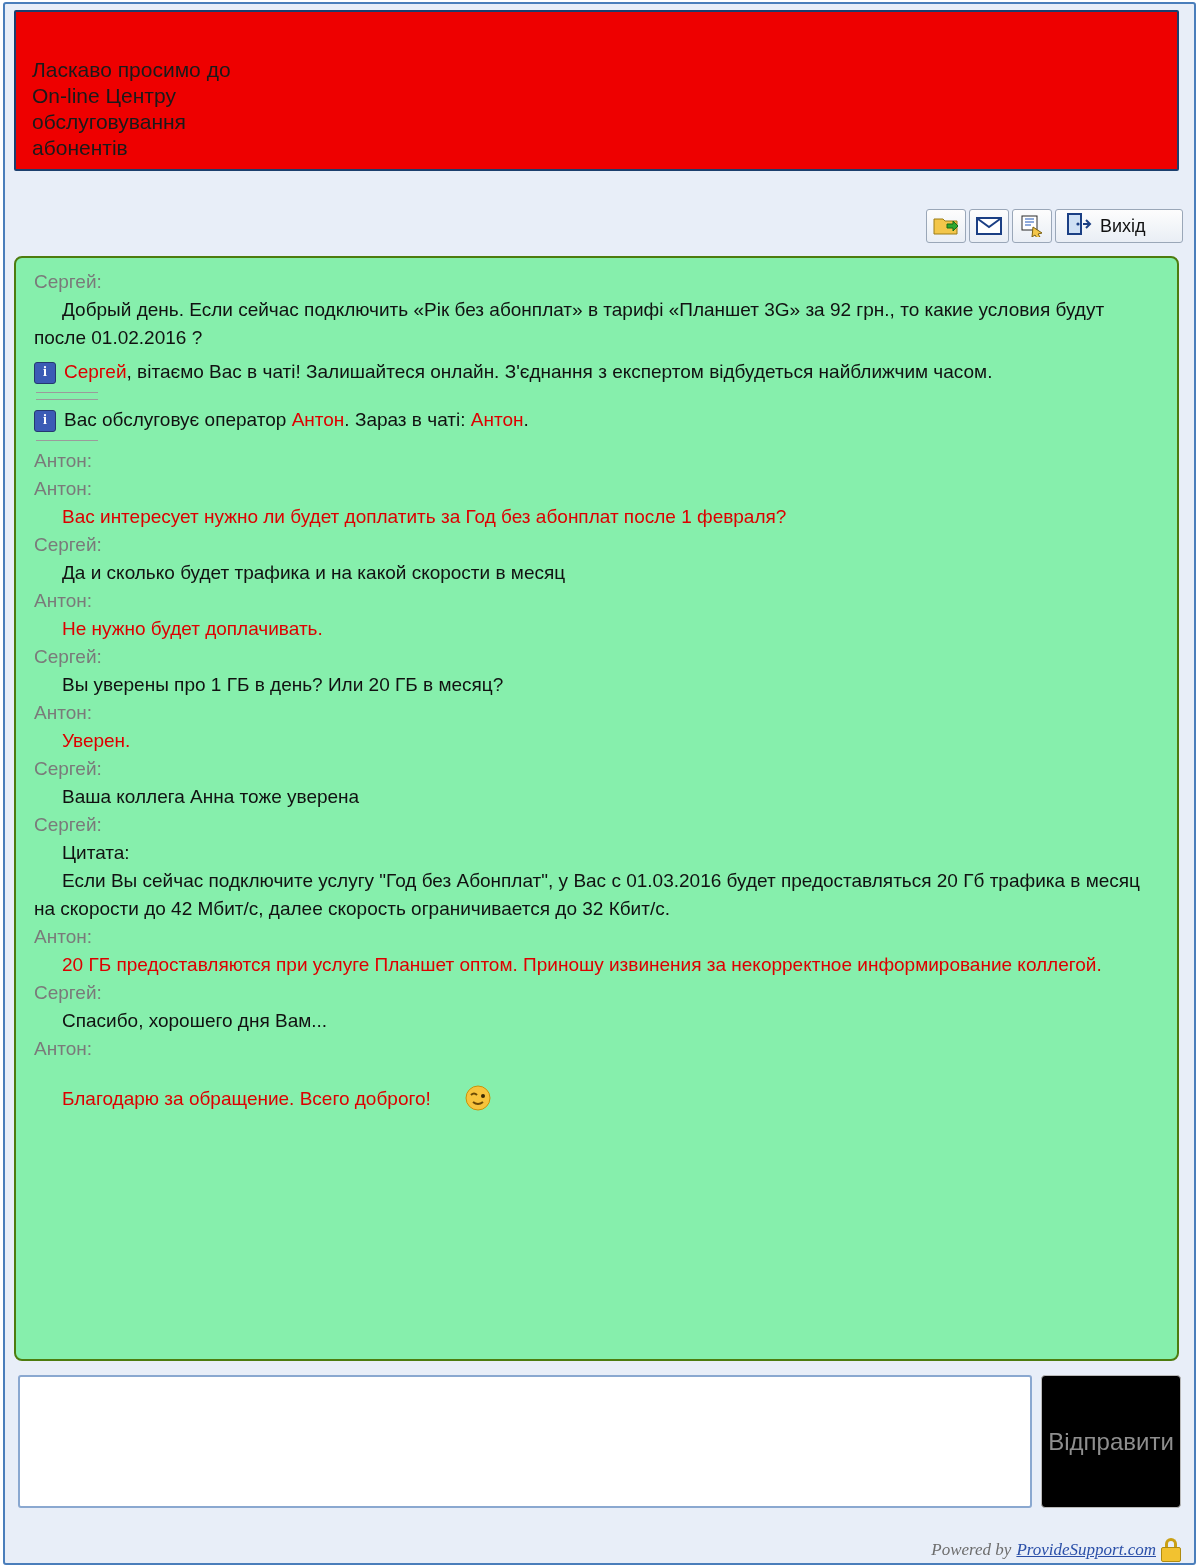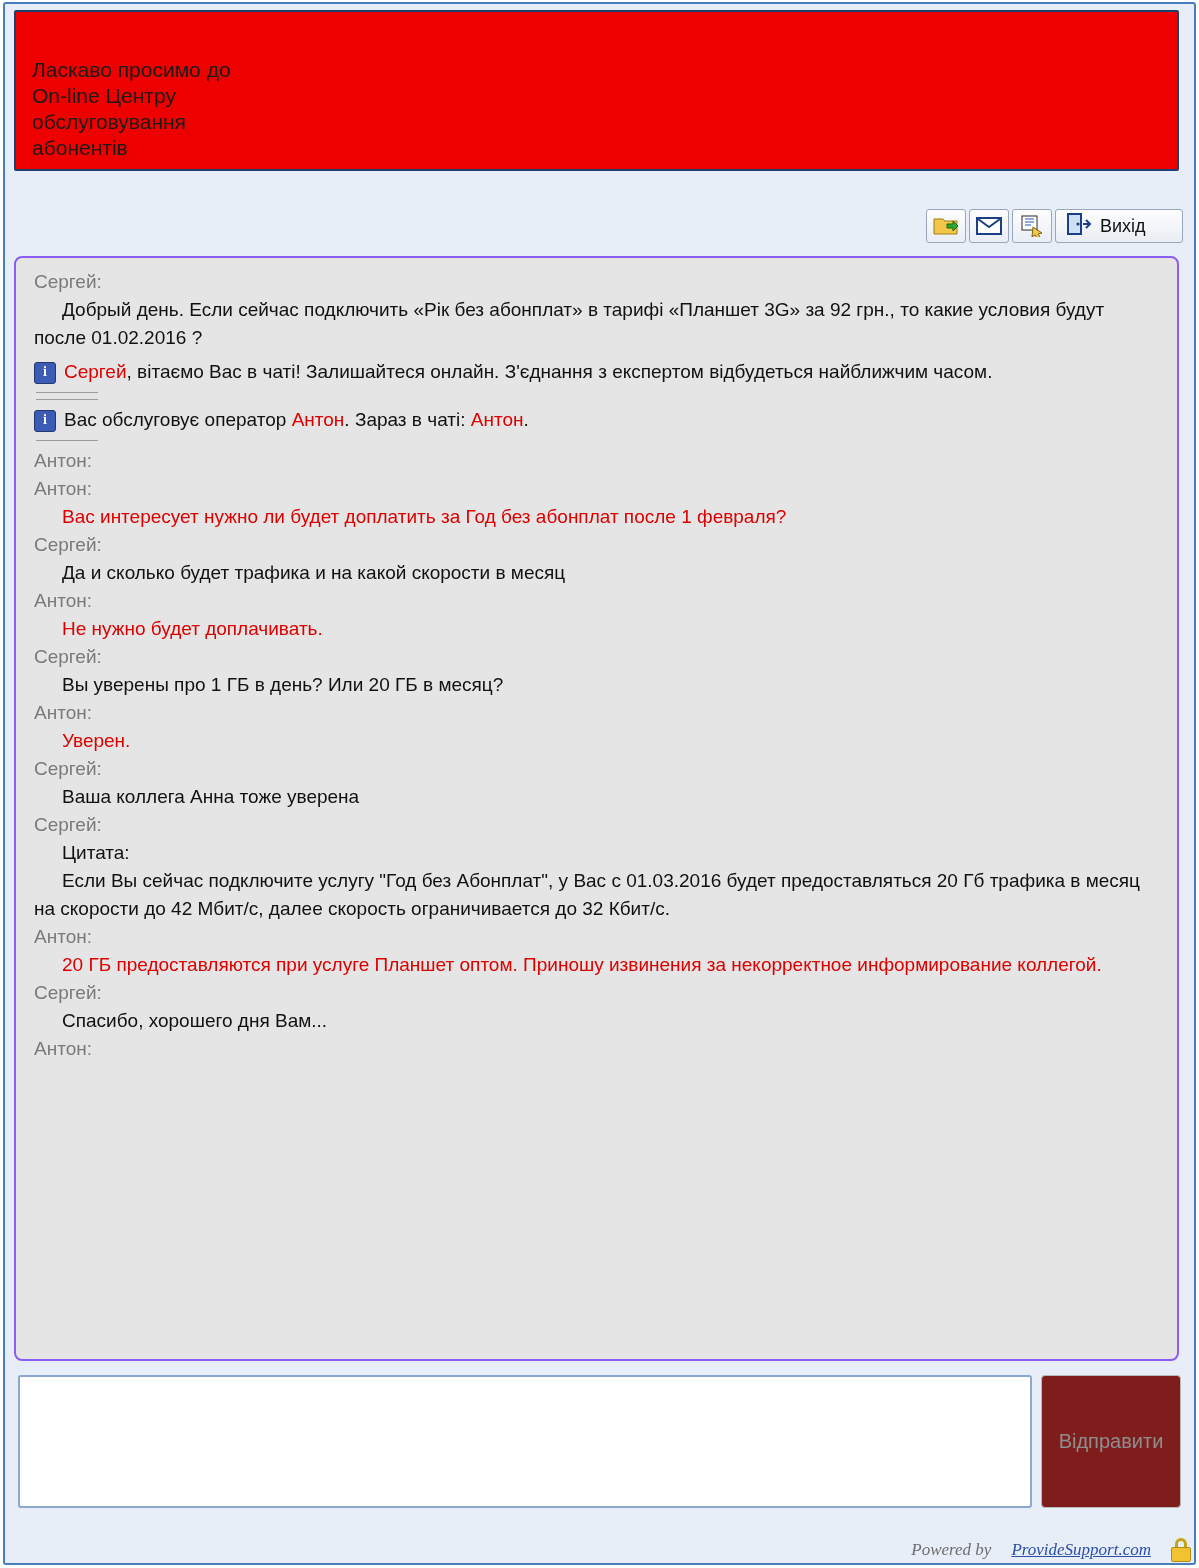--- a/index.html
+++ b/index.html
@@ -95,22 +95,22 @@
     font-size: 18px;
     color: #111;
   }
   
   .chat-panel {
     position: absolute;
     left: 14px;
     top: 256px;
     width: 1165px;
     height: 1105px;
-    background: #e5e5e5;
-    border: 2px solid #8b5cf6;
+    background: #86efac;
+    border: 2px solid #4d7c0f;
     border-radius: 8px;
     box-sizing: border-box;
     overflow: hidden;
     padding: 10px 16px 10px 18px;
   }
   .msg {
     margin: 0;
     padding: 0;
   }
   .who {
@@ -174,35 +174,35 @@
     padding: 8px;
     color: #111;
   }
   .send-btn {
     position: absolute;
     left: 1041px;
     top: 1375px;
     width: 140px;
     height: 133px;
     border: 1px solid #b9b9b9;
-    background: #7f1d1d;
+    background: #000000;
     border-radius: 4px;
     color: #8e8e8e;
-    font-size: 20px;
+    font-size: 24px;
     font-family: "Liberation Sans", sans-serif;
     cursor: default;
   }
   
   .footer {
     position: absolute;
-    right: 8px;
+    right: 18px;
     bottom: 6px;
     display: flex;
     align-items: center;
-    gap: 20px;
+    gap: 5px;
     font-size: 17px;
     color: #6d6d6d;
     font-style: italic;
     font-family: "Liberation Serif", serif;
   }
   .footer a {
     color: #2a4fa8;
     text-decoration: underline;
     font-style: italic;
   }
@@ -346,20 +346,26 @@
       <div class="body-line op">20 ГБ предоставляются при услуге Планшет оптом. Приношу извинения за некорректное информирование коллегой.</div>
     </div>
 
     <div class="msg">
       <div class="who">Сергей:</div>
       <div class="body-line cust">Спасибо, хорошего дня Вам...</div>
     </div>
 
     <div class="msg">
       <div class="who">Антон:</div>
+      <div class="body-line op" style="margin-top:22px;"><span>Благодарю за обращение. Всего доброго!</span><span class="smiley"><svg width="26" height="26" viewBox="0 0 26 26">
+              <circle cx="13" cy="13" r="12" fill="#f7c33c" stroke="#c9920a" stroke-width="1"></circle>
+              <path d="M6 10 q3 -3 6 0" fill="none" stroke="#6b4a06" stroke-width="2"></path>
+              <circle cx="18" cy="11" r="2" fill="#3a2a04"></circle>
+              <path d="M8 17 q5 4 10 0" fill="none" stroke="#6b4a06" stroke-width="2"></path>
+            </svg></span></div>
     </div>
 
   </div>
 
   <textarea class="composer" placeholder="" style=""></textarea>
   <button class="send-btn">Відправити</button>
 
   <div class="footer">
     <span>Powered by</span>
     <a href="#">ProvideSupport.com</a>

